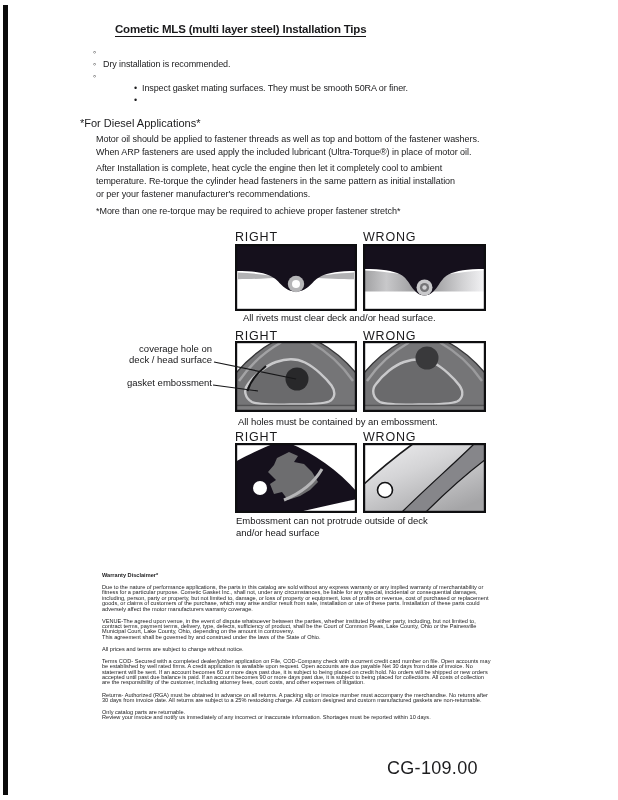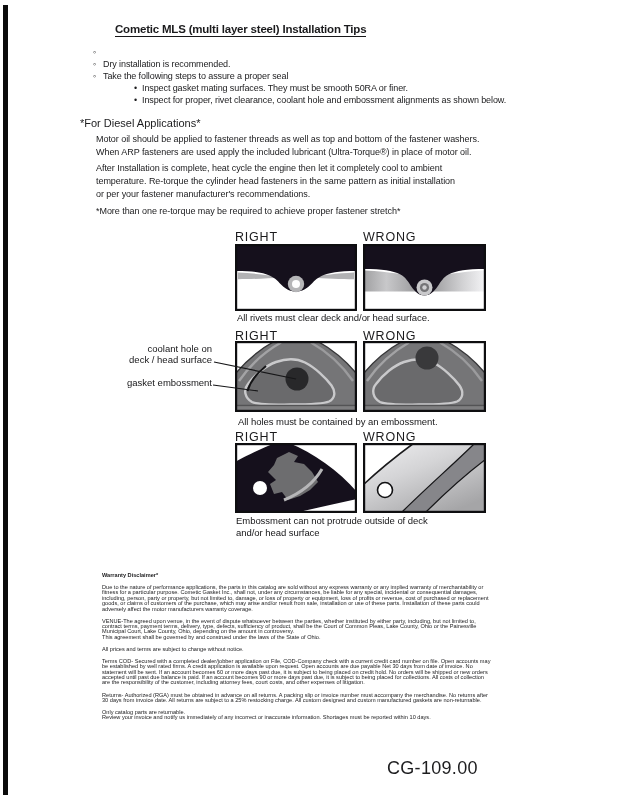--- a/index.html
+++ b/index.html
@@ -60,29 +60,27 @@
 <div id="bullets" class="abs">
   <div class="b-line">
     <span class="mk">◦</span>
   </div>
   <div class="b-line">
     <span class="mk">◦</span>
     <span>Dry installation is recommended.</span>
   </div>
   <div class="b-line">
     <span class="mk">◦</span>
-    <span>Take the following steps to assure a proper seal</span>
   </div>
   <div class="b-line b-sub">
     <span class="mk">•</span>
     <span>Inspect gasket mating surfaces.  They must be smooth 50RA or finer.</span>
   </div>
   <div class="b-line b-sub">
     <span class="mk">•</span>
-    <span>Inspect for proper, rivet clearance, coolant hole and embossment alignments as shown below.</span>
   </div>
 </div>
 
 <div id="diesel-heading" class="abs">*For Diesel Applications*</div>
 <div id="para1" class="abs para pre">Motor oil should be applied to fastener threads as well as top and bottom of the fastener washers.
 When ARP fasteners are used apply the included lubricant (Ultra-Torque®) in place of motor oil.</div>
 <div id="para2" class="abs para pre">After Installation is complete, heat cycle the engine then let it completely cool to ambient
 temperature. Re-torque the cylinder head fasteners in the same pattern as initial installation
 or per your fastener manufacturer's recommendations.</div>
 <div id="note" class="abs para">*More than one re-torque may be required to achieve proper fastener stretch*</div>
@@ -112,26 +110,26 @@
   </defs>
   <rect width="123" height="67" fill="#ffffff"></rect>
   <path d="M2,26.5 C28,28 44,30.5 57,34.5 L67,34.5 C80,30.5 96,28 121,26.5 L121,47.5 H2 Z" fill="url(#gradBand)"></path>
   <path d="M1,1 H122 V25 C103,25 94,26.5 85.5,30.5 C76,35 73.5,51.5 61.5,51.5 C49.5,51.5 47,35 37.5,30.5 C29,26.5 20,25 1,25 Z" fill="#15101c"></path>
   <circle cx="61.5" cy="43.5" r="8" fill="#c9c9cb"></circle>
   <circle cx="61.5" cy="43.5" r="4.6" fill="#757577"></circle>
   <circle cx="61.5" cy="43.5" r="2.2" fill="#cfcfd1"></circle>
   <rect x="1.1" y="1.1" width="120.8" height="64.8" fill="none" stroke="#0e0e10" stroke-width="2.2"></rect>
 </svg>
 
-<div class="abs caption" style="left:237px;top:312px;">All rivets must clear deck and/or head surface.</div>
+<div class="abs caption" style="left:243px;top:312px;">All rivets must clear deck and/or head surface.</div>
 
 <div class="abs rw-label" style="left:235px;top:329px;">RIGHT</div>
 <div class="abs rw-label" style="left:363px;top:329px;width:123px;">WRONG</div>
 
-<div id="ann-coolant" class="abs ann pre">coolant hole on
+<div id="ann-coolant" class="abs ann pre">coverage hole on
 deck / head surface</div>
 <div id="ann-emboss" class="abs ann">gasket embossment</div>
 
 <svg class="abs panel" style="left:235px;top:341px;" width="122" height="71" viewBox="0 0 122 71">
   <rect width="122" height="71" fill="#757577"></rect>
   <path d="M0,0 H40 C27,7 11,20 0,33 Z" fill="#ffffff"></path>
   <path d="M122,0 H82 C95,7 111,20 122,33 Z" fill="#ffffff"></path>
   <path d="M40,0 C27,7 11,20 0,33" fill="none" stroke="#353537" stroke-width="1.4"></path>
   <path d="M82,0 C95,7 111,20 122,33" fill="none" stroke="#353537" stroke-width="1.4"></path>
   <path d="M46,1.5 C31,10 15,24 4,40" fill="none" stroke="#a3a3a5" stroke-width="2.4"></path>

